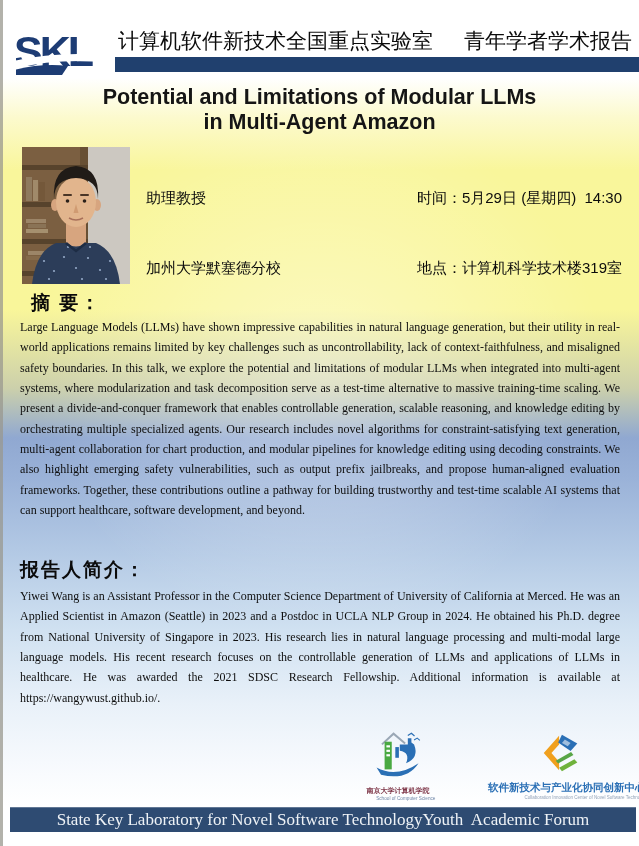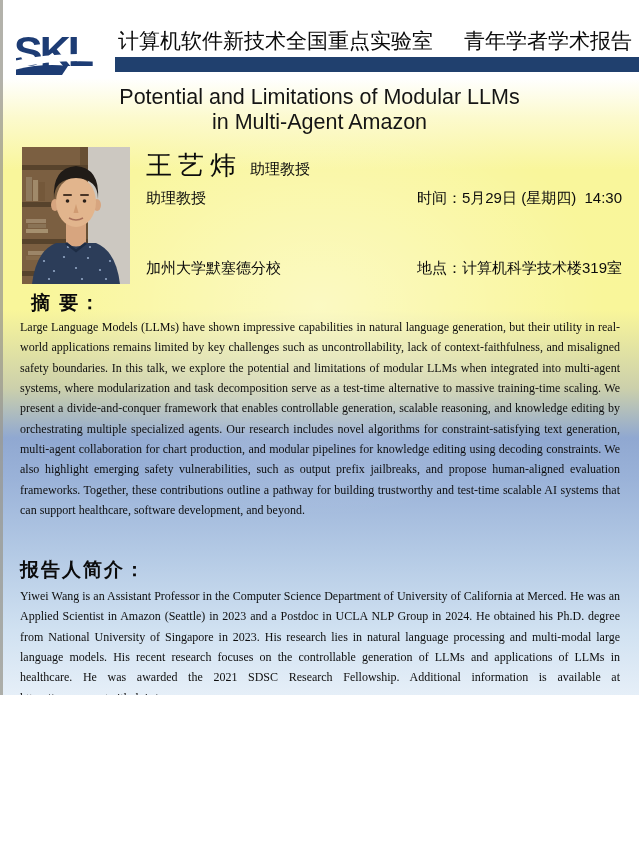--- a/index.html
+++ b/index.html
@@ -1,18 +1,18 @@
 <!DOCTYPE html>
 <html><head>
 <meta charset="utf-8">
 <style>
   * { margin:0; padding:0; box-sizing:border-box; }
   html,body { background:#ffffff; }
   .page {
-    position:relative; width:639px; height:695px; overflow:hidden;
+    position:relative; width:639px; height:846px; overflow:hidden;
     font-family:"Liberation Sans", sans-serif; color:#111;
     background-image:
       radial-gradient(ellipse 62% 42% at 50% 44%, rgba(255,255,255,0.40), rgba(255,255,255,0) 72%),
       linear-gradient(to bottom,
         #ffffff 0px, #ffffff 78px,
         #fcfacd 118px, #f9f69b 170px, #f9f69a 310px,
         #ccd0ab 388px, #90a8d1 438px, #9ab2d8 478px,
         #b4cae5 555px, #d0e1f1 630px, #e9f1f9 705px,
         #f9fbfe 775px, #ffffff 806px, #ffffff 846px);
   }
@@ -20,21 +20,21 @@
   .page-edge { left:0; top:0; width:3px; height:100%; background:#9a988f; opacity:.75; }
 
   
   .skl-logo { left:16px; top:25px; width:100px; height:50px; }
   .header-text { left:118px; top:27px; right:7px; display:flex; justify-content:space-between;
     font-size:21px; font-weight:400; color:#0c0c0c; white-space:nowrap; }
   .header-bar { left:115px; top:57px; right:0; height:15px; background:#20406e; }
 
   
   .talk-title { left:0; right:0; top:85px; text-align:center; font-size:21.5px;
-    line-height:25px; font-weight:400; color:#151515; }
+    line-height:25px; font-weight:700; color:#151515; }
 
   
   .speaker-photo { left:22px; top:147px; width:108px; height:137px; }
   .name-row { left:146px; top:148px; display:flex; align-items:baseline; }
   .speaker-name { font-family:"DejaVu Serif", serif; font-size:26px; letter-spacing:6px; color:#0c0c0c; }
   .speaker-jobtitle { font-size:15px; margin-left:8px; color:#0c0c0c; }
   .info { font-size:15px; color:#0c0c0c; white-space:pre; }
   .dept  { left:146px; top:189px; }
   .time  { right:17px; top:189px; text-align:center; }
   .affil { left:146px; top:259px; }
@@ -132,24 +132,20 @@
       <rect x="41" y="47" width="9" height="2" rx="1" fill="#4a3526"></rect>
       <rect x="58" y="47" width="9" height="2" rx="1" fill="#4a3526"></rect>
       <circle cx="45.5" cy="54" r="1.8" fill="#2b211a"></circle>
       <circle cx="62.5" cy="54" r="1.8" fill="#2b211a"></circle>
       <path d="M54 57 l-2.5 9 h5 Z" fill="#d09b72"></path>
       <path d="M47 71 q7 4 14 0" stroke="#a8705a" stroke-width="1.5" fill="none"></path>
       <path d="M44 96 L54 104 L64 96" stroke="#1d2c44" stroke-width="2.5" fill="none"></path>
     </svg>
   </div>
 
-  <div class="abs name-row">
-    <span class="speaker-name">王艺炜</span>
-    <span class="speaker-jobtitle">助理教授</span>
-  </div>
   <div class="abs info dept">助理教授</div>
   <div class="abs info time">时间：5月29日 (星期四)  14:30</div>
   <div class="abs info affil">加州大学默塞德分校</div>
   <div class="abs info place">地点：计算机科学技术楼319室</div>
 
   <div class="abs sec-heading abstract-heading">摘 要：</div>
   <div class="abs body-text abstract-text">Large Language Models (LLMs) have shown impressive capabilities in natural language generation, but their utility in real-world applications remains limited by key challenges such as uncontrollability, lack of context-faithfulness, and misaligned safety boundaries. In this talk, we explore the potential and limitations of modular LLMs when integrated into multi-agent systems, where modularization and task decomposition serve as a test-time alternative to massive training-time scaling. We present a divide-and-conquer framework that enables controllable generation, scalable reasoning, and knowledge editing by orchestrating multiple specialized agents. Our research includes novel algorithms for constraint-satisfying text generation, multi-agent collaboration for chart production, and modular pipelines for knowledge editing using decoding constraints. We also highlight emerging safety vulnerabilities, such as output prefix jailbreaks, and propose human-aligned evaluation frameworks. Together, these contributions outline a pathway for building trustworthy and test-time scalable AI systems that can support healthcare, software development, and beyond.</div>
 
   <div class="abs sec-heading bio-heading">报告人简介：</div>
   <div class="abs body-text bio-text">Yiwei Wang is an Assistant Professor in the Computer Science Department of University of California at Merced. He was an Applied Scientist in Amazon (Seattle) in 2023 and a Postdoc in UCLA NLP Group in 2024. He obtained his Ph.D. degree from National University of Singapore in 2023. His research lies in natural language processing and multi-modal large language models. His recent research focuses on the controllable generation of LLMs and applications of LLMs in healthcare. He was awarded the 2021 SDSC Research Fellowship. Additional information is available at https://wangywust.github.io/.</div>

